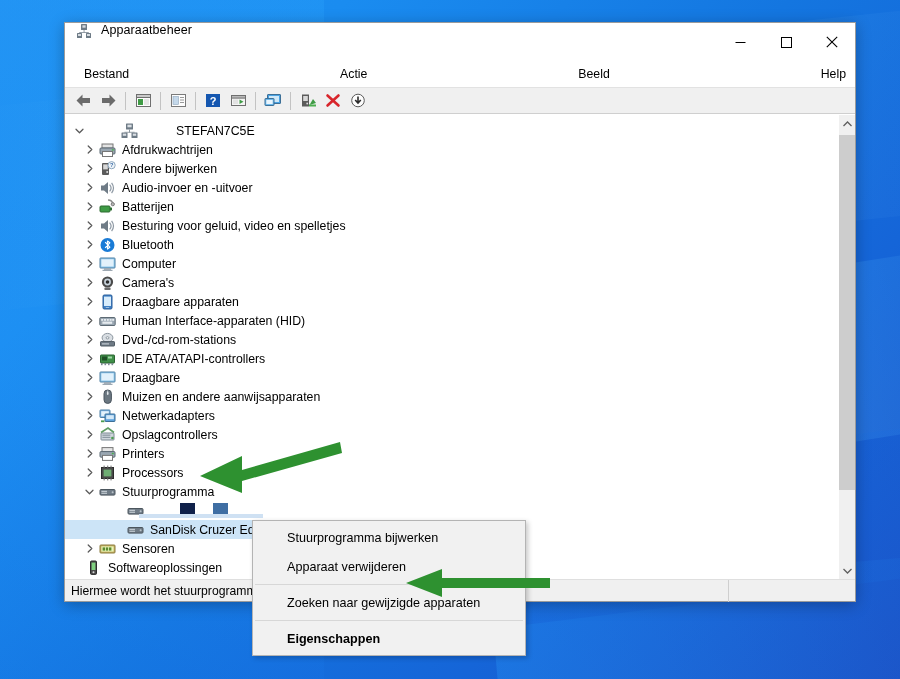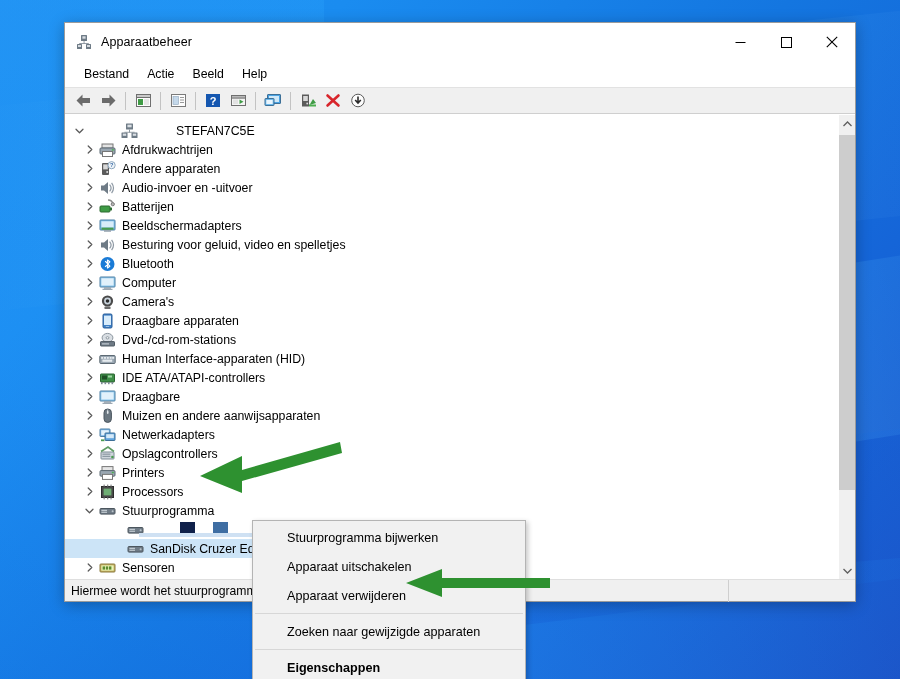--- a/index.html
+++ b/index.html
@@ -53,21 +53,21 @@
     background: #ffffff;
     border: 1px solid #9b9b9b;
     box-shadow: 0 3px 14px rgba(0,0,0,0.28);
     display: flex;
     flex-direction: column;
   }
   .titlebar {
     height: 38px;
     background: #ffffff;
     display: flex;
-    align-items: center;
+    align-items: flex-start;
     flex: none;
   }
   .title-icon {
     width: 16px; height: 16px;
     margin-left: 11px; margin-right: 9px;
     flex: none;
     display: block;
   }
   .title-text {
     font-size: 12.5px;
@@ -83,20 +83,21 @@
   }
   .winbtn svg { display: block; }
 
   .menubar {
     height: 26px;
     display: flex;
     align-items: center;
     padding-left: 10px;
     flex: none;
     background: #ffffff;
+    justify-content: space-between;
   }
   .menu-item {
     font-size: 12.3px;
     color: #000;
     padding: 3px 9px;
     white-space: nowrap;
   }
 
   .toolbar {
     height: 27px;
@@ -432,21 +433,21 @@
             </span>
             <span class="ico">
               <svg width="17" height="16" viewBox="0 0 17 16">
                 <rect x="3" y="2" width="7" height="12" rx="1" fill="#5b5b5b"></rect>
                 <rect x="4.2" y="3.4" width="4.6" height="5" fill="#d8d8d8"></rect>
                 <circle cx="8.2" cy="11" r="1" fill="#dcdcdc"></circle>
                 <circle cx="12.6" cy="4.2" r="3.6" fill="#eef3f8" stroke="#8fa8bf"></circle>
                 <text x="12.6" y="6.3" font-family="Liberation Sans, sans-serif" font-size="5.6" font-weight="bold" fill="#3c6ea8" text-anchor="middle">?</text>
               </svg>
             </span>
-            <span class="row-label">Andere apparaten</span>
+            <span class="row-label">Andere bijwerken</span>
           </div>
           <div class="row lvl1">
             <span class="chev">
               <svg width="10" height="10" viewBox="0 0 10 10">
                 <path d="M3.2 1 L6.8 4.5 L3.2 8" fill="none" stroke="#5a5a5a" stroke-width="1.25" stroke-linecap="round" stroke-linejoin="round"></path>
               </svg>
             </span>
             <span class="ico">
               <svg width="17" height="16" viewBox="0 0 17 16">
                 <path d="M2 5.5 L5 5.5 L9 2 L9 14 L5 10.5 L2 10.5 Z" fill="#6f7b86"></path>
@@ -473,36 +474,20 @@
             <span class="row-label">Batterijen</span>
           </div>
           <div class="row lvl1">
             <span class="chev">
               <svg width="10" height="10" viewBox="0 0 10 10">
                 <path d="M3.2 1 L6.8 4.5 L3.2 8" fill="none" stroke="#5a5a5a" stroke-width="1.25" stroke-linecap="round" stroke-linejoin="round"></path>
               </svg>
             </span>
             <span class="ico">
               <svg width="17" height="16" viewBox="0 0 17 16">
-                <rect x="1" y="2" width="15" height="10" rx="0.6" fill="#7fc2ee" stroke="#4d7fa3"></rect>
-                <rect x="2.4" y="3.3" width="12.2" height="6.2" fill="#d8ecf9"></rect>
-                <rect x="2.5" y="9.6" width="12" height="2.2" fill="#4a9b4f"></rect>
-                <rect x="5" y="12" width="7" height="1.8" fill="#9aa7b2"></rect>
-              </svg>
-            </span>
-            <span class="row-label">Beeldschermadapters</span>
-          </div>
-          <div class="row lvl1">
-            <span class="chev">
-              <svg width="10" height="10" viewBox="0 0 10 10">
-                <path d="M3.2 1 L6.8 4.5 L3.2 8" fill="none" stroke="#5a5a5a" stroke-width="1.25" stroke-linecap="round" stroke-linejoin="round"></path>
-              </svg>
-            </span>
-            <span class="ico">
-              <svg width="17" height="16" viewBox="0 0 17 16">
                 <path d="M2 5.5 L5 5.5 L9 2 L9 14 L5 10.5 L2 10.5 Z" fill="#6f7b86"></path>
                 <path d="M10.6 4.6 Q13.6 8 10.6 11.4" fill="none" stroke="#8f9aa5" stroke-width="1.2"></path>
                 <path d="M12.6 2.8 Q16.4 8 12.6 13.2" fill="none" stroke="#8f9aa5" stroke-width="1.2"></path>
               </svg>
             </span>
             <span class="row-label">Besturing voor geluid, video en spelletjes</span>
           </div>
           <div class="row lvl1">
             <span class="chev">
               <svg width="10" height="10" viewBox="0 0 10 10">
@@ -556,55 +541,55 @@
               </svg>
             </span>
             <span class="ico">
               <svg width="17" height="16" viewBox="0 0 17 16">
                 <rect x="4" y="1" width="9" height="14" rx="1.2" fill="#3f7fc4" stroke="#2a5f9b"></rect>
                 <rect x="5" y="2.6" width="7" height="9.4" fill="#d8ecfb"></rect>
                 <rect x="6.6" y="13" width="3.8" height="0.9" rx="0.4" fill="#9dbfe0"></rect>
               </svg>
             </span>
             <span class="row-label">Draagbare apparaten</span>
-          </div>
-          <div class="row lvl1">
-            <span class="chev">
-              <svg width="10" height="10" viewBox="0 0 10 10">
-                <path d="M3.2 1 L6.8 4.5 L3.2 8" fill="none" stroke="#5a5a5a" stroke-width="1.25" stroke-linecap="round" stroke-linejoin="round"></path>
-              </svg>
-            </span>
-            <span class="ico">
-              <svg width="17" height="16" viewBox="0 0 17 16">
-                <ellipse cx="8.5" cy="5.8" rx="5.4" ry="4.4" fill="#d9dee3" stroke="#8b959e"></ellipse>
-                <ellipse cx="8.5" cy="5.8" rx="1.4" ry="1.1" fill="#fff" stroke="#8b959e"></ellipse>
-                <rect x="1.5" y="9.6" width="14" height="4.4" rx="0.6" fill="#6f7b86" stroke="#4f5a63"></rect>
-                <rect x="3" y="11.4" width="7" height="1" fill="#cfd6dc"></rect>
-              </svg>
-            </span>
-            <span class="row-label">Dvd-/cd-rom-stations</span>
           </div>
           <div class="row lvl1">
             <span class="chev">
               <svg width="10" height="10" viewBox="0 0 10 10">
                 <path d="M3.2 1 L6.8 4.5 L3.2 8" fill="none" stroke="#5a5a5a" stroke-width="1.25" stroke-linecap="round" stroke-linejoin="round"></path>
               </svg>
             </span>
             <span class="ico">
               <svg width="17" height="16" viewBox="0 0 17 16">
                 <rect x="0.8" y="4.5" width="15.4" height="8" rx="1" fill="#9aa7b2" stroke="#5d6a74"></rect>
                 <rect x="2.2" y="6" width="2" height="1.8" fill="#e6ebef"></rect>
                 <rect x="5" y="6" width="2" height="1.8" fill="#e6ebef"></rect>
                 <rect x="7.8" y="6" width="2" height="1.8" fill="#e6ebef"></rect>
                 <rect x="10.6" y="6" width="2" height="1.8" fill="#e6ebef"></rect>
                 <rect x="13.2" y="6" width="2" height="1.8" fill="#e6ebef"></rect>
                 <rect x="3.4" y="8.6" width="9.8" height="2.2" fill="#e6ebef"></rect>
               </svg>
             </span>
             <span class="row-label">Human Interface-apparaten (HID)</span>
+          </div>
+          <div class="row lvl1">
+            <span class="chev">
+              <svg width="10" height="10" viewBox="0 0 10 10">
+                <path d="M3.2 1 L6.8 4.5 L3.2 8" fill="none" stroke="#5a5a5a" stroke-width="1.25" stroke-linecap="round" stroke-linejoin="round"></path>
+              </svg>
+            </span>
+            <span class="ico">
+              <svg width="17" height="16" viewBox="0 0 17 16">
+                <ellipse cx="8.5" cy="5.8" rx="5.4" ry="4.4" fill="#d9dee3" stroke="#8b959e"></ellipse>
+                <ellipse cx="8.5" cy="5.8" rx="1.4" ry="1.1" fill="#fff" stroke="#8b959e"></ellipse>
+                <rect x="1.5" y="9.6" width="14" height="4.4" rx="0.6" fill="#6f7b86" stroke="#4f5a63"></rect>
+                <rect x="3" y="11.4" width="7" height="1" fill="#cfd6dc"></rect>
+              </svg>
+            </span>
+            <span class="row-label">Dvd-/cd-rom-stations</span>
           </div>
           <div class="row lvl1">
             <span class="chev">
               <svg width="10" height="10" viewBox="0 0 10 10">
                 <path d="M3.2 1 L6.8 4.5 L3.2 8" fill="none" stroke="#5a5a5a" stroke-width="1.25" stroke-linecap="round" stroke-linejoin="round"></path>
               </svg>
             </span>
             <span class="ico">
               <svg width="17" height="16" viewBox="0 0 17 16">
                 <rect x="1.5" y="4" width="14" height="8" rx="0.6" fill="#3f8f48" stroke="#2b6331"></rect>
@@ -813,23 +798,20 @@
       <div class="status-seg2"></div>
       <div class="status-cell"></div>
     </div>
   </div>
 
   <div id="ctxmenu">
       <div class="ctx-item">
         <span>Stuurprogramma bijwerken</span>
       </div>
       <div class="ctx-item">
-        <span>Apparaat uitschakelen</span>
-      </div>
-      <div class="ctx-item">
         <span>Apparaat verwijderen</span>
       </div>
       <div class="ctx-sep"></div>
       <div class="ctx-item">
         <span>Zoeken naar gewijzigde apparaten</span>
       </div>
       <div class="ctx-sep"></div>
       <div class="ctx-item bold">
         <span>Eigenschappen</span>
       </div>

